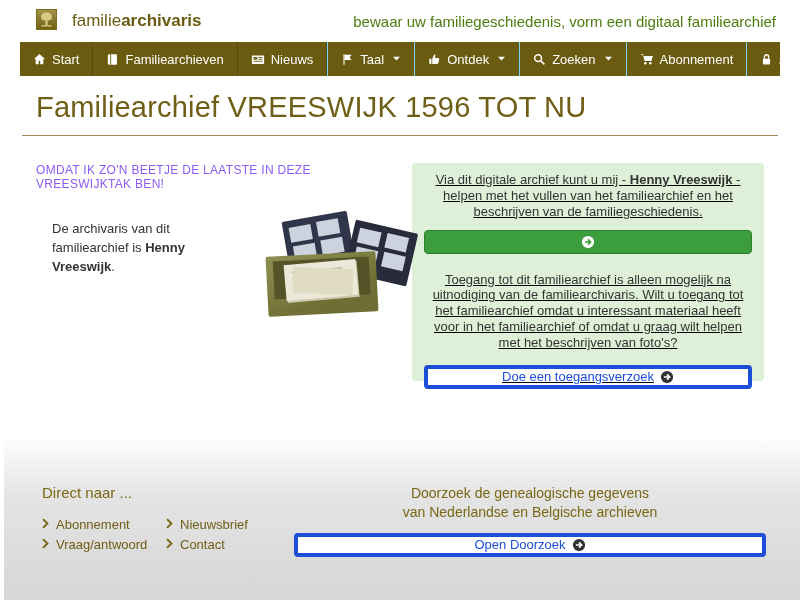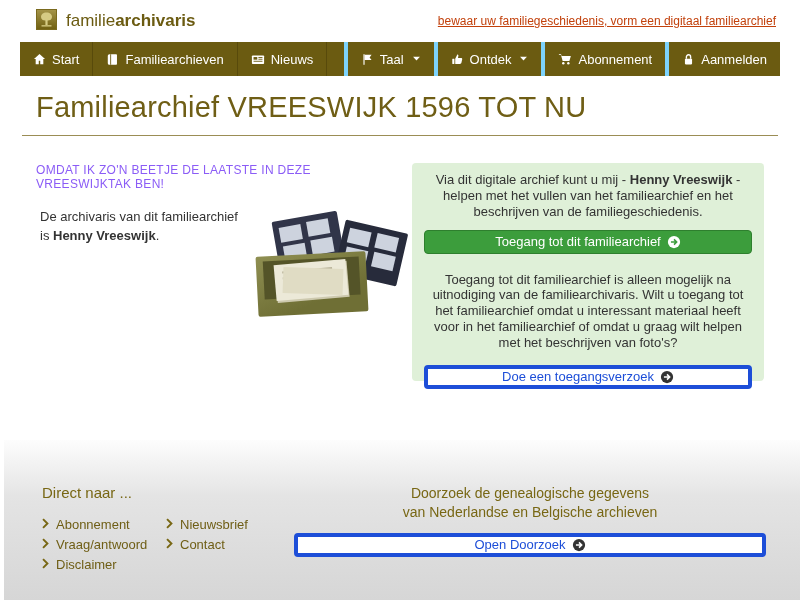--- a/index.html
+++ b/index.html
@@ -10,57 +10,57 @@
     font-family: "Liberation Sans", sans-serif;
     position: relative;
   }
 
   
   .topbar {
     height: 42px; display: flex; align-items: center;
     justify-content: space-between; padding: 0 24px 0 36px;
     background: #fff;
   }
-  .brand { display: flex; align-items: center; gap: 9px; }
+  .brand { display: flex; align-items: center; gap: 15px; }
   .brand-text { font-size: 17px; color: #6b5b11; }
   .brand-text b { font-weight: bold; }
-  .tagline { font-size: 12px; color: #c2410c; text-decoration: underline; }
+  .tagline { font-size: 15px; color: #4d7c0f; }
 
   
   .navbar {
     margin: 0 20px; height: 34px; background: #6b5b11;
     border-radius: 0; display: flex; justify-content: space-between;
     color: #fff; font-size: 13px;
   }
   .nav-group { display: flex; }
   .nav-item {
     display: flex; align-items: center; gap: 6px;
     padding: 0 13px; cursor: pointer; white-space: nowrap;
   }
   .nav-group.left .nav-item { border-right: 1px solid #584a0b; }
-  .nav-group.right .nav-item { border-left: 4px solid #7dd3fc; }
+  .nav-group.right .nav-item { border-left: 1px solid #7dd3fc; }
   .nav-item svg { display: block; }
   .caret { margin-left: 2px; }
 
   
   .page-title {
     margin: 15px 36px 11px; font-size: 29px; font-weight: 400;
     color: #6f5e15; letter-spacing: .2px;
   }
   .title-rule { border: none; border-top: 1px solid #9b8d55; margin: 0 22px; }
 
   
   .content-row { display: flex; margin: 27px 36px 0; }
   .left-col { width: 372px; }
   .intro-heading {
     font-size: 12px; font-weight: 400; color: #8b5cf6;
     margin: 0 0 13px; letter-spacing: .3px;
   }
   .left-inner { display: flex; }
-  .archivist-p { width: 208px; font-size: 13px; color: #333; line-height: 1.45; margin: 4px; }
+  .archivist-p { width: 208px; font-size: 13px; color: #333; line-height: 1.45; margin: 16px; }
   .archivist-p b { font-weight: bold; }
 
   
   .photo-wrap { position: relative; width: 162px; height: 122px; }
   .photo-wrap div { position: absolute; }
   .album-l { left: 26px; top: 12px; width: 66px; height: 46px;
     background: #313549; transform: rotate(-10deg); border-radius: 2px; }
   .album-r { left: 90px; top: 22px; width: 64px; height: 54px;
     background: #272b3b; transform: rotate(13deg); border-radius: 2px; }
   .thumb { background: #cdd3de; width: 22px; height: 15px; }
@@ -73,21 +73,21 @@
   .paper1 { left: 26px; top: 58px; width: 72px; height: 36px; background: #ece9d8;
     transform: rotate(-5deg); box-shadow: 1px 2px 0 #cdc9ae; }
   .paper2 { left: 34px; top: 64px; width: 60px; height: 26px; background: #e0dcc4;
     transform: rotate(2deg); }
   .paper-line { height: 2px; background: #b9b49a; left: 8px; }
   .pl1 { top: 7px; width: 50px; } .pl2 { top: 13px; width: 44px; } .pl3 { top: 19px; width: 52px; }
 
   
   .green-panel {
     margin-left: auto; width: 352px; background: #dff0d8;
-    border-radius: 4px; padding: 9px 12px 14px; height: 218px;
+    border-radius: 4px; padding: 9px 12px 14px; height: 218px; text-decoration: underline;
   }
   .panel-text {
     font-size: 13px; color: #333; text-align: center;
     line-height: 1.22; margin: 0 4px 10px;
   }
   .panel-text b { font-weight: bold; }
   .panel-text.second { margin: 18px 0 14px; }
   .btn {
     width: 100%; height: 24px; border-radius: 4px;
     display: flex; align-items: center; justify-content: center; gap: 6px;
@@ -196,20 +196,34 @@
       </span>
       <span>Ontdek</span>
       <span class="caret">
         <svg width="9" height="6" viewBox="0 0 10 7" fill="#fff">
             <path d="M1 1l4 4.2L9 1z"></path>
           </svg>
       </span>
     </div>
     <div class="nav-item">
       <span>
+        <svg width="13" height="13" viewBox="0 0 16 16">
+            <circle cx="6.3" cy="6.3" r="4.2" fill="none" stroke="#fff" stroke-width="1.8"></circle>
+            <line x1="9.6" y1="9.6" x2="14" y2="14" stroke="#fff" stroke-width="2"></line>
+          </svg>
+      </span>
+      <span>Zoeken</span>
+      <span class="caret">
+        <svg width="9" height="6" viewBox="0 0 10 7" fill="#fff">
+            <path d="M1 1l4 4.2L9 1z"></path>
+          </svg>
+      </span>
+    </div>
+    <div class="nav-item">
+      <span>
         <svg width="14" height="13" viewBox="0 0 17 16" fill="#fff">
             <path d="M1 1.6h2.6l.7 2.2h11.4l-1.8 6.1H5.6L3.8 3.5 3.2 2.6H1z"></path>
             <circle cx="6.4" cy="12.6" r="1.5"></circle>
             <circle cx="12.6" cy="12.6" r="1.5"></circle>
           </svg>
       </span>
       <span>Abonnement</span>
     </div>
     <div class="nav-item">
       <span>
@@ -254,21 +268,20 @@
             <div class="paper-line pl3"></div>
         </div>
         <div class="paper2"></div>
       </div>
     </div>
   </div>
 
   <div class="green-panel">
     <p class="panel-text"><span>Via dit digitale archief kunt u mij - </span><b>Henny Vreeswijk</b><span> - helpen met het vullen van het familiearchief en het beschrijven van de familiegeschiedenis.</span></p>
     <div class="btn btn-green">
-      <span>Toegang tot dit familiearchief</span>
       <span>
         <svg width="14" height="14" viewBox="0 0 16 16">
             <circle cx="8" cy="8" r="7" fill="#fff"></circle>
             <path d="M4.5 8h6M8 5l3 3-3 3" fill="none" stroke="#3c9d3c" stroke-width="1.8"></path>
           </svg>
       </span>
     </div>
     <p class="panel-text second">Toegang tot dit familiearchief is alleen mogelijk na uitnodiging van de familiearchivaris. Wilt u toegang tot het familiearchief omdat u interessant materiaal heeft voor in het familiearchief of omdat u graag wilt helpen met het beschrijven van foto's?</p>
     <div class="btn btn-white">
       <span>Doe een toegangsverzoek</span>
@@ -293,26 +306,20 @@
                   <path d="M1.2 1l5 5-5 5" fill="none" stroke="#786714" stroke-width="2.2"></path>
                 </svg></span>
             <span>Abonnement</span>
           </div>
           <div class="f-link">
             <span><svg width="7" height="11" viewBox="0 0 8 12">
                   <path d="M1.2 1l5 5-5 5" fill="none" stroke="#786714" stroke-width="2.2"></path>
                 </svg></span>
             <span>Vraag/antwoord</span>
           </div>
-          <div class="f-link">
-            <span><svg width="7" height="11" viewBox="0 0 8 12">
-                  <path d="M1.2 1l5 5-5 5" fill="none" stroke="#786714" stroke-width="2.2"></path>
-                </svg></span>
-            <span>Disclaimer</span>
-          </div>
         </div>
         <div class="links-col">
           <div class="f-link">
             <span><svg width="7" height="11" viewBox="0 0 8 12">
                   <path d="M1.2 1l5 5-5 5" fill="none" stroke="#786714" stroke-width="2.2"></path>
                 </svg></span>
             <span>Nieuwsbrief</span>
           </div>
           <div class="f-link">
             <span><svg width="7" height="11" viewBox="0 0 8 12">

